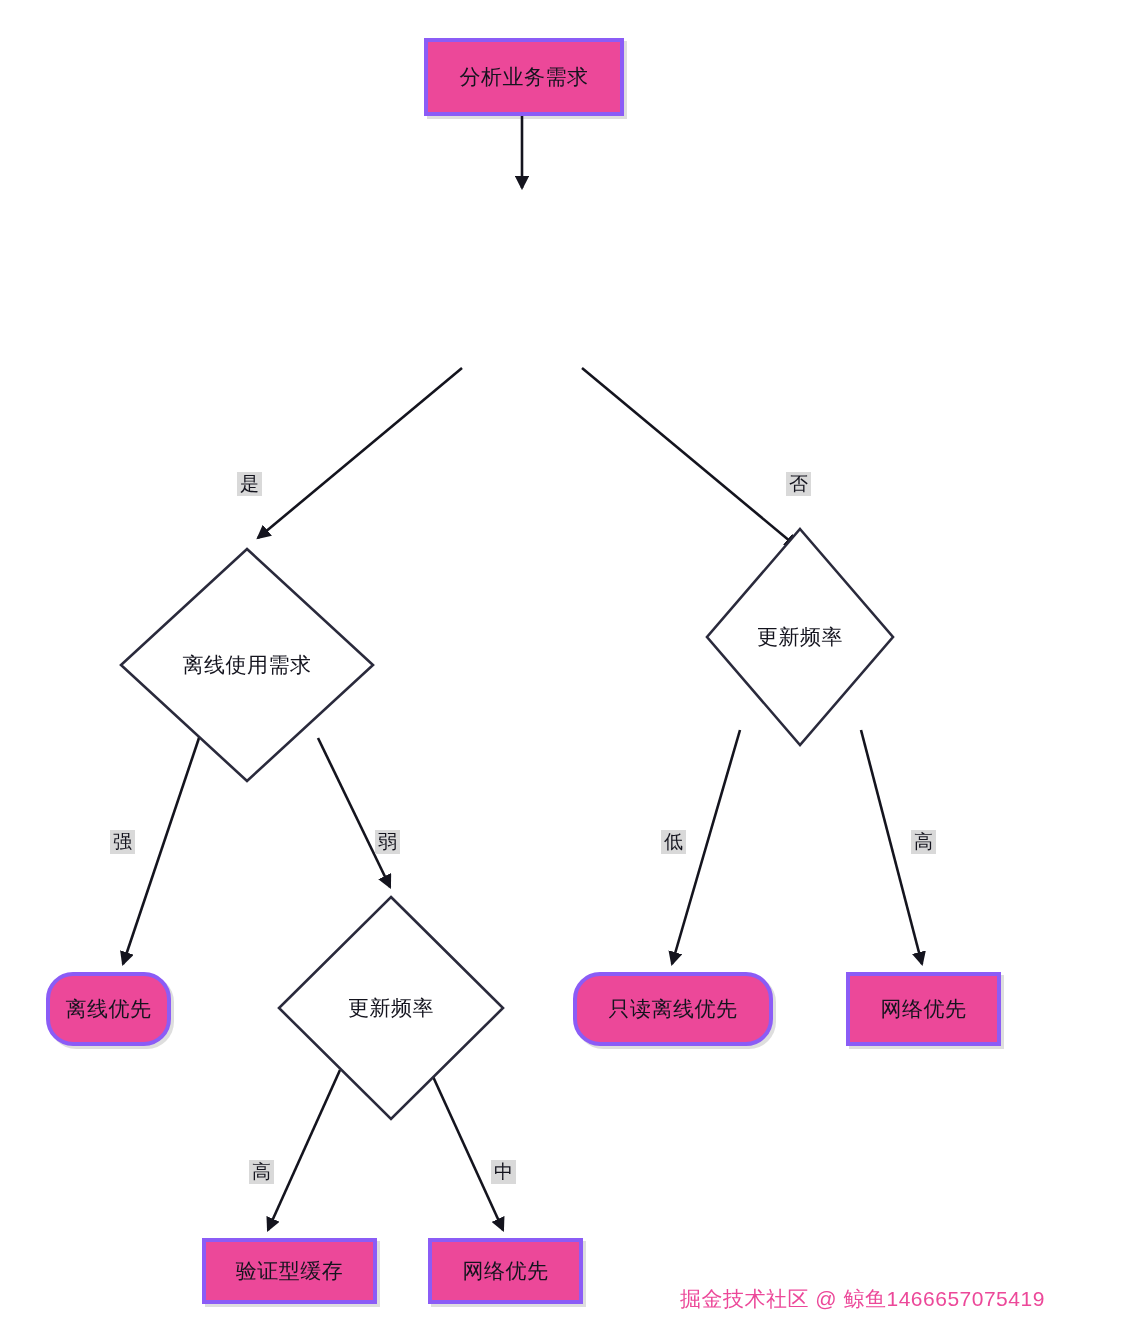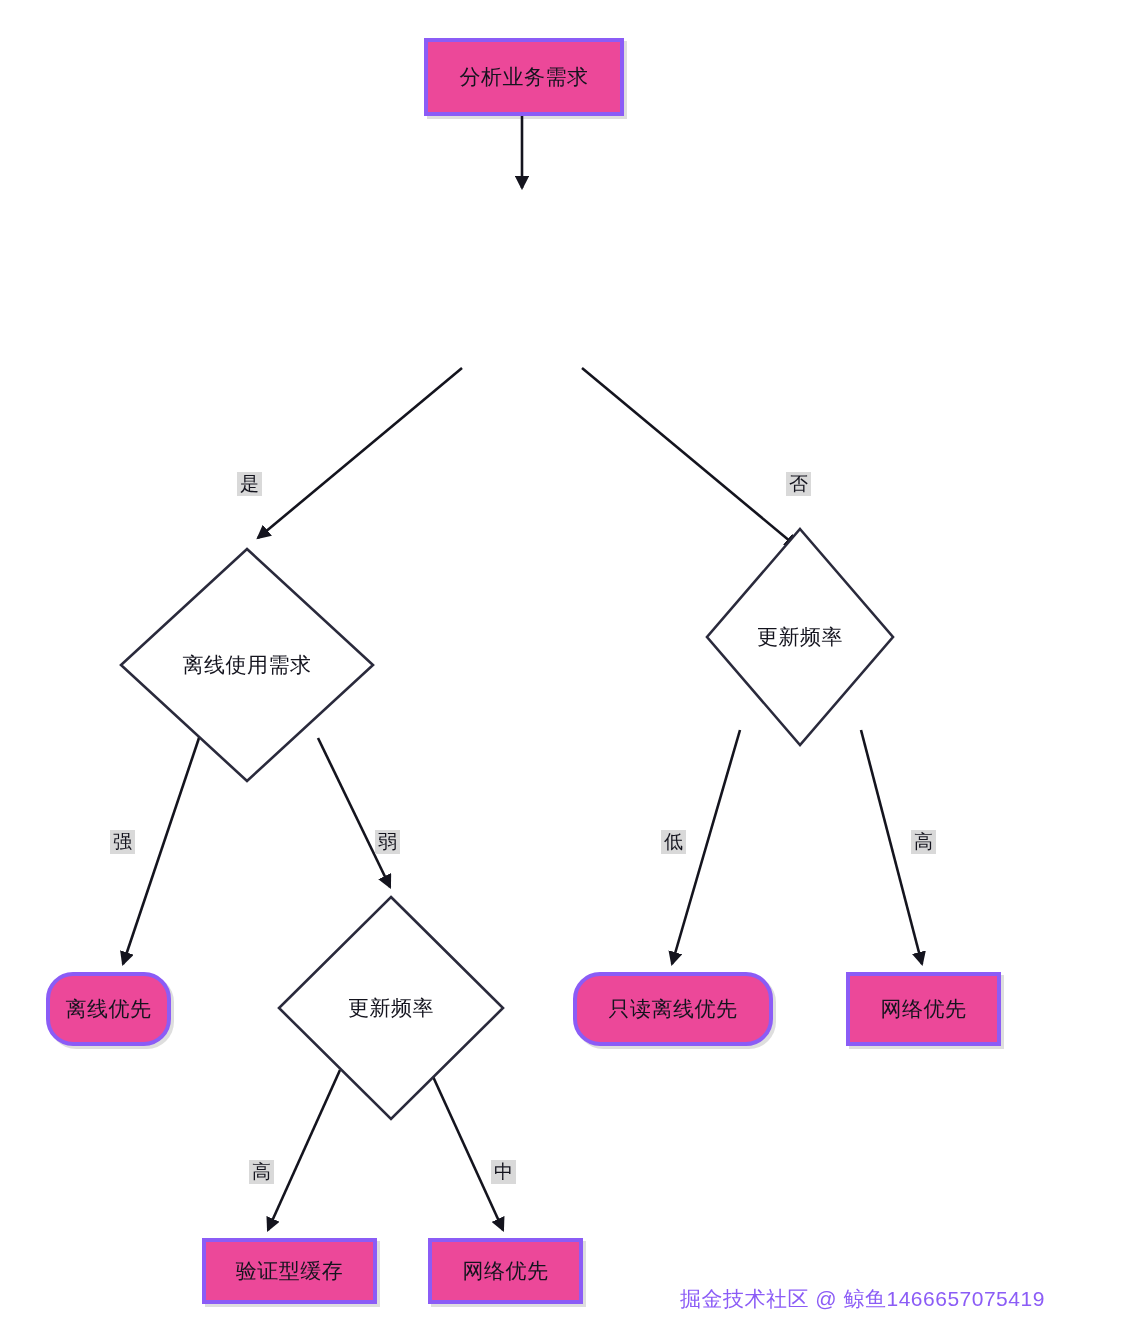--- a/index.html
+++ b/index.html
@@ -68,21 +68,21 @@
     position: absolute;
     background: #d9d9d9;
     color: #14141e;
     font-size: 19px;
     line-height: 22px;
     padding: 1px 3px;
     white-space: nowrap;
   }
   .watermark {
     position: absolute;
-    color: #8b5cf6;
+    color: #ec4899;
     font-size: 21px;
     letter-spacing: 0.5px;
     white-space: nowrap;
   }
 </style>
 </head>
 <body>
 
 <div id="canvas">
 

